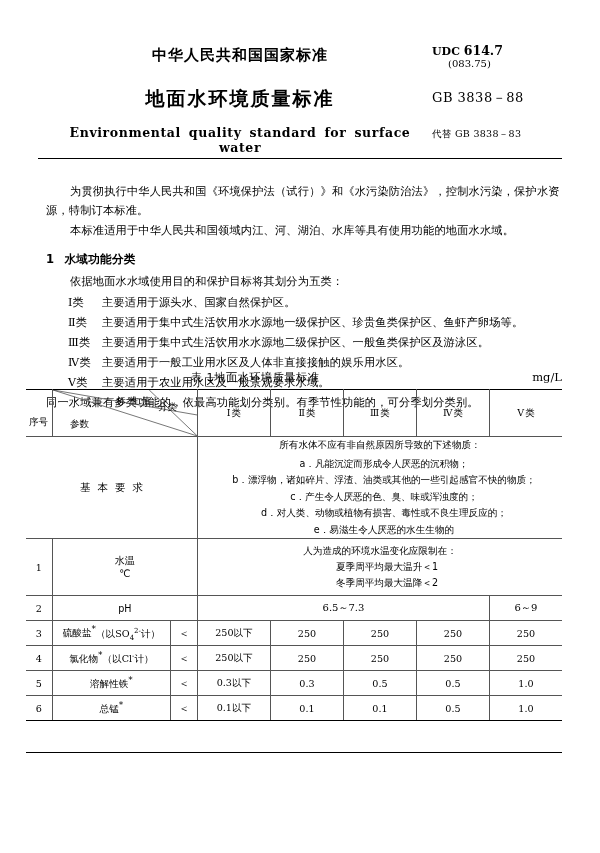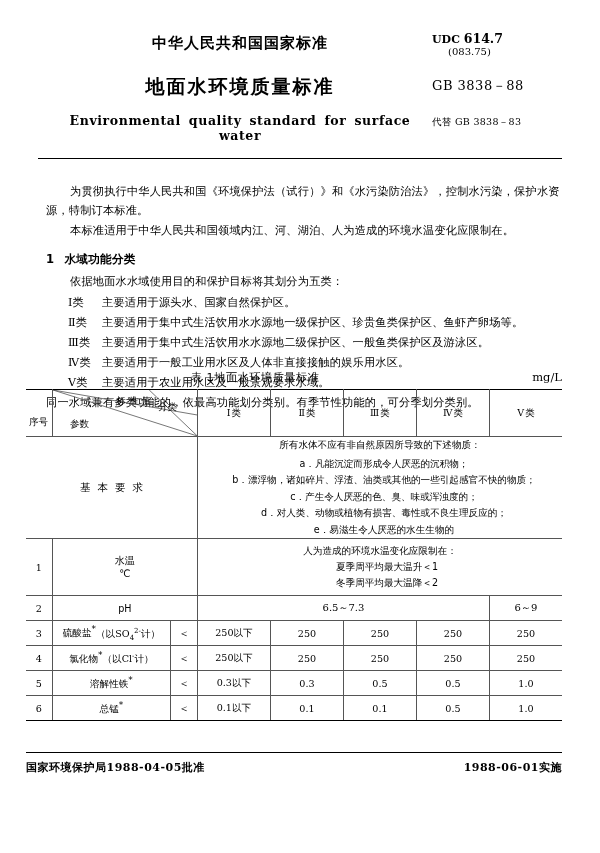--- a/index.html
+++ b/index.html
@@ -20,21 +20,21 @@
     left: 0; top: 0;
     width: 600px;
     height: 853px;
     background: #fff;
   }
 
   
   .header {
     position: absolute;
     left: 38px;
-    top: 32px;
+    top: 44px;
     width: 524px;
   }
   .hdr-row {
     display: flex;
     align-items: flex-start;
     justify-content: space-between;
   }
   .hdr-left {
     flex: 1 1 auto;
     text-align: center;
@@ -334,21 +334,21 @@
       <div class="hdr-right">
         <div class="replaces" style="margin-top:17px">代替 GB 3838－83</div>
       </div>
     </div>
   </div>
 
   <div class="hdr-rule"></div>
 
   <div class="body-text">
     <p class="para">为贯彻执行中华人民共和国《环境保护法（试行）》和《水污染防治法》，控制水污染，保护水资源，特制订本标准。</p>
-    <p class="para">本标准适用于中华人民共和国领域内江、河、湖泊、人为造成的环境水温变化应限制在。</p>
+    <p class="para">本标准适用于中华人民共和国领域内江、河、湖泊、水库等具有使用功能的地面水水域。</p>
 
     <div class="sec-head">
       <span class="num">1</span><span>水域功能分类</span>
     </div>
 
     <p class="indent-para">依据地面水水域使用目的和保护目标将其划分为五类：</p>
 
     <ul class="cat-list">
       <li>
         <span class="cat-label">Ⅰ类</span>
@@ -496,18 +496,14 @@
         <td class="val row-h">0.1以下</td>
         <td class="val row-h">0.1</td>
         <td class="val row-h">0.1</td>
         <td class="val row-h">0.5</td>
         <td class="val row-h no-right">1.0</td>
       </tr>
     </tbody>
   </table>
 
   <div class="foot-rule"></div>
-  <div class="footer">
-    <div class="fdate">国家环境保护局1988-04-05批准</div>
-    <div class="fdate">1988-06-01实施</div>
-  </div>
 
 </div>
 
 </body></html>

